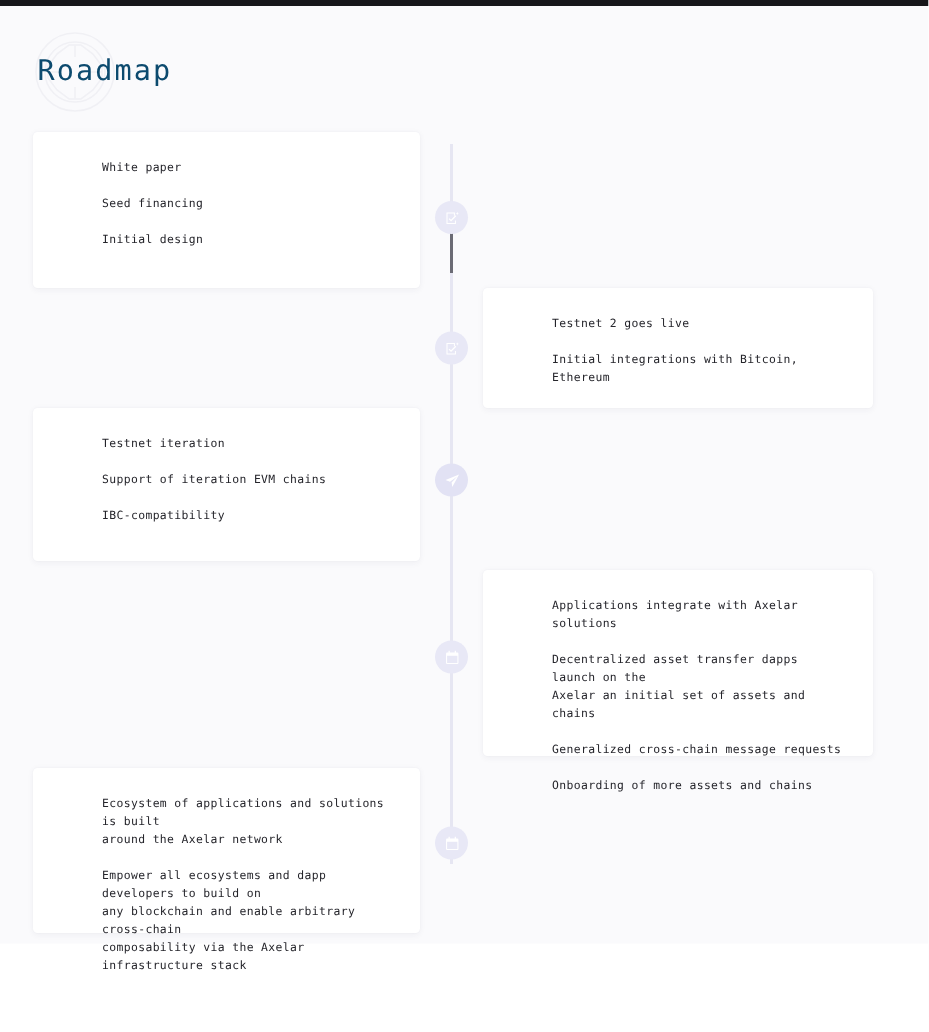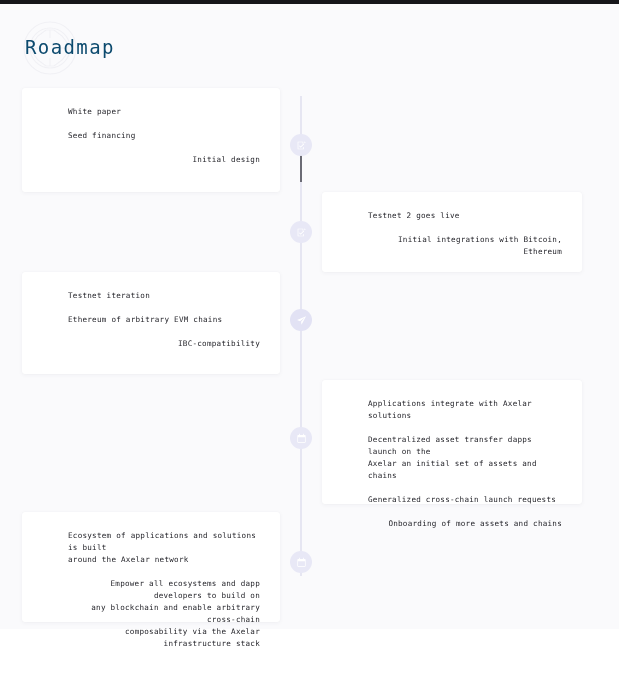--- a/index.html
+++ b/index.html
@@ -110,21 +110,21 @@
   }
   .entry {
     font-size: 7.6px;
     line-height: 12px;
     color: #25252b;
     letter-spacing: .25px;
     margin-bottom: 12px;
     white-space: pre-line;
     margin-left: 26px;
   }
-  .entry:last-child { margin-bottom: 0; text-align: right; }
+  .entry:last-child { margin-bottom: 0; }
 
   .card.left  { left: 22px;  width: 258px; }
   .card.right { left: 322px; width: 260px; }
 </style>
 </head>
 <body>
 
 <div id="page">
 
   <div id="topbar"></div>
@@ -185,37 +185,37 @@
           <svg viewBox="0 0 16 16">
             <path d="M2.4 2.4h8.2v3.1h-1V3.4H3.4v9.2h7.2v-2.3h1v3.3H2.4z"></path>
             <path d="M5.3 7.9l1.5 1.5 4.2-4.3.9.9-5.1 5.2-2.4-2.4z"></path>
             <path d="M12.9 1.6l.45 1.25 1.25.45-1.25.45-.45 1.25-.45-1.25-1.25-.45 1.25-.45z"></path>
           </svg>
         </span>
       </div>
       <div class="card left" style="top: 272px; height: 102px;">
         <div class="card-body">
           <div class="entry">Testnet iteration</div>
-          <div class="entry">Ethereum of arbitrary EVM chains</div>
+          <div class="entry">Support of iteration EVM chains</div>
           <div class="entry">IBC-compatibility</div>
         </div>
       </div>
       <div class="marker active" style="top: 309px; left: 290px;">
         <span>
           <svg viewBox="0 0 16 16">
             <path d="M14.6 1.9L1.5 7.35l4.3 1.63 7-5.17-5.45 5.9.72 4.4z"></path>
           </svg>
         </span>
       </div>
       <div class="card right" style="top: 380px; height: 124px;">
         <div class="card-body">
           <div class="entry">Applications integrate with Axelar solutions</div>
           <div class="entry">Decentralized asset transfer dapps launch on the
 Axelar an initial set of assets and chains</div>
-          <div class="entry">Generalized cross-chain launch requests</div>
+          <div class="entry">Generalized cross-chain message requests</div>
           <div class="entry">Onboarding of more assets and chains</div>
         </div>
       </div>
       <div class="marker" style="top: 427px; left: 290px;">
         <span>
           <svg viewBox="0 0 16 16">
             <path d="M3 3h10a1 1 0 0 1 1 1v9a1 1 0 0 1-1 1H3a1 1 0 0 1-1-1V4a1 1 0 0 1 1-1zm0 3v7h10V6z"></path>
             <path d="M4.4 1.2h1.2v2.6H4.4zM10.4 1.2h1.2v2.6h-1.2z"></path>
           </svg>
         </span>

